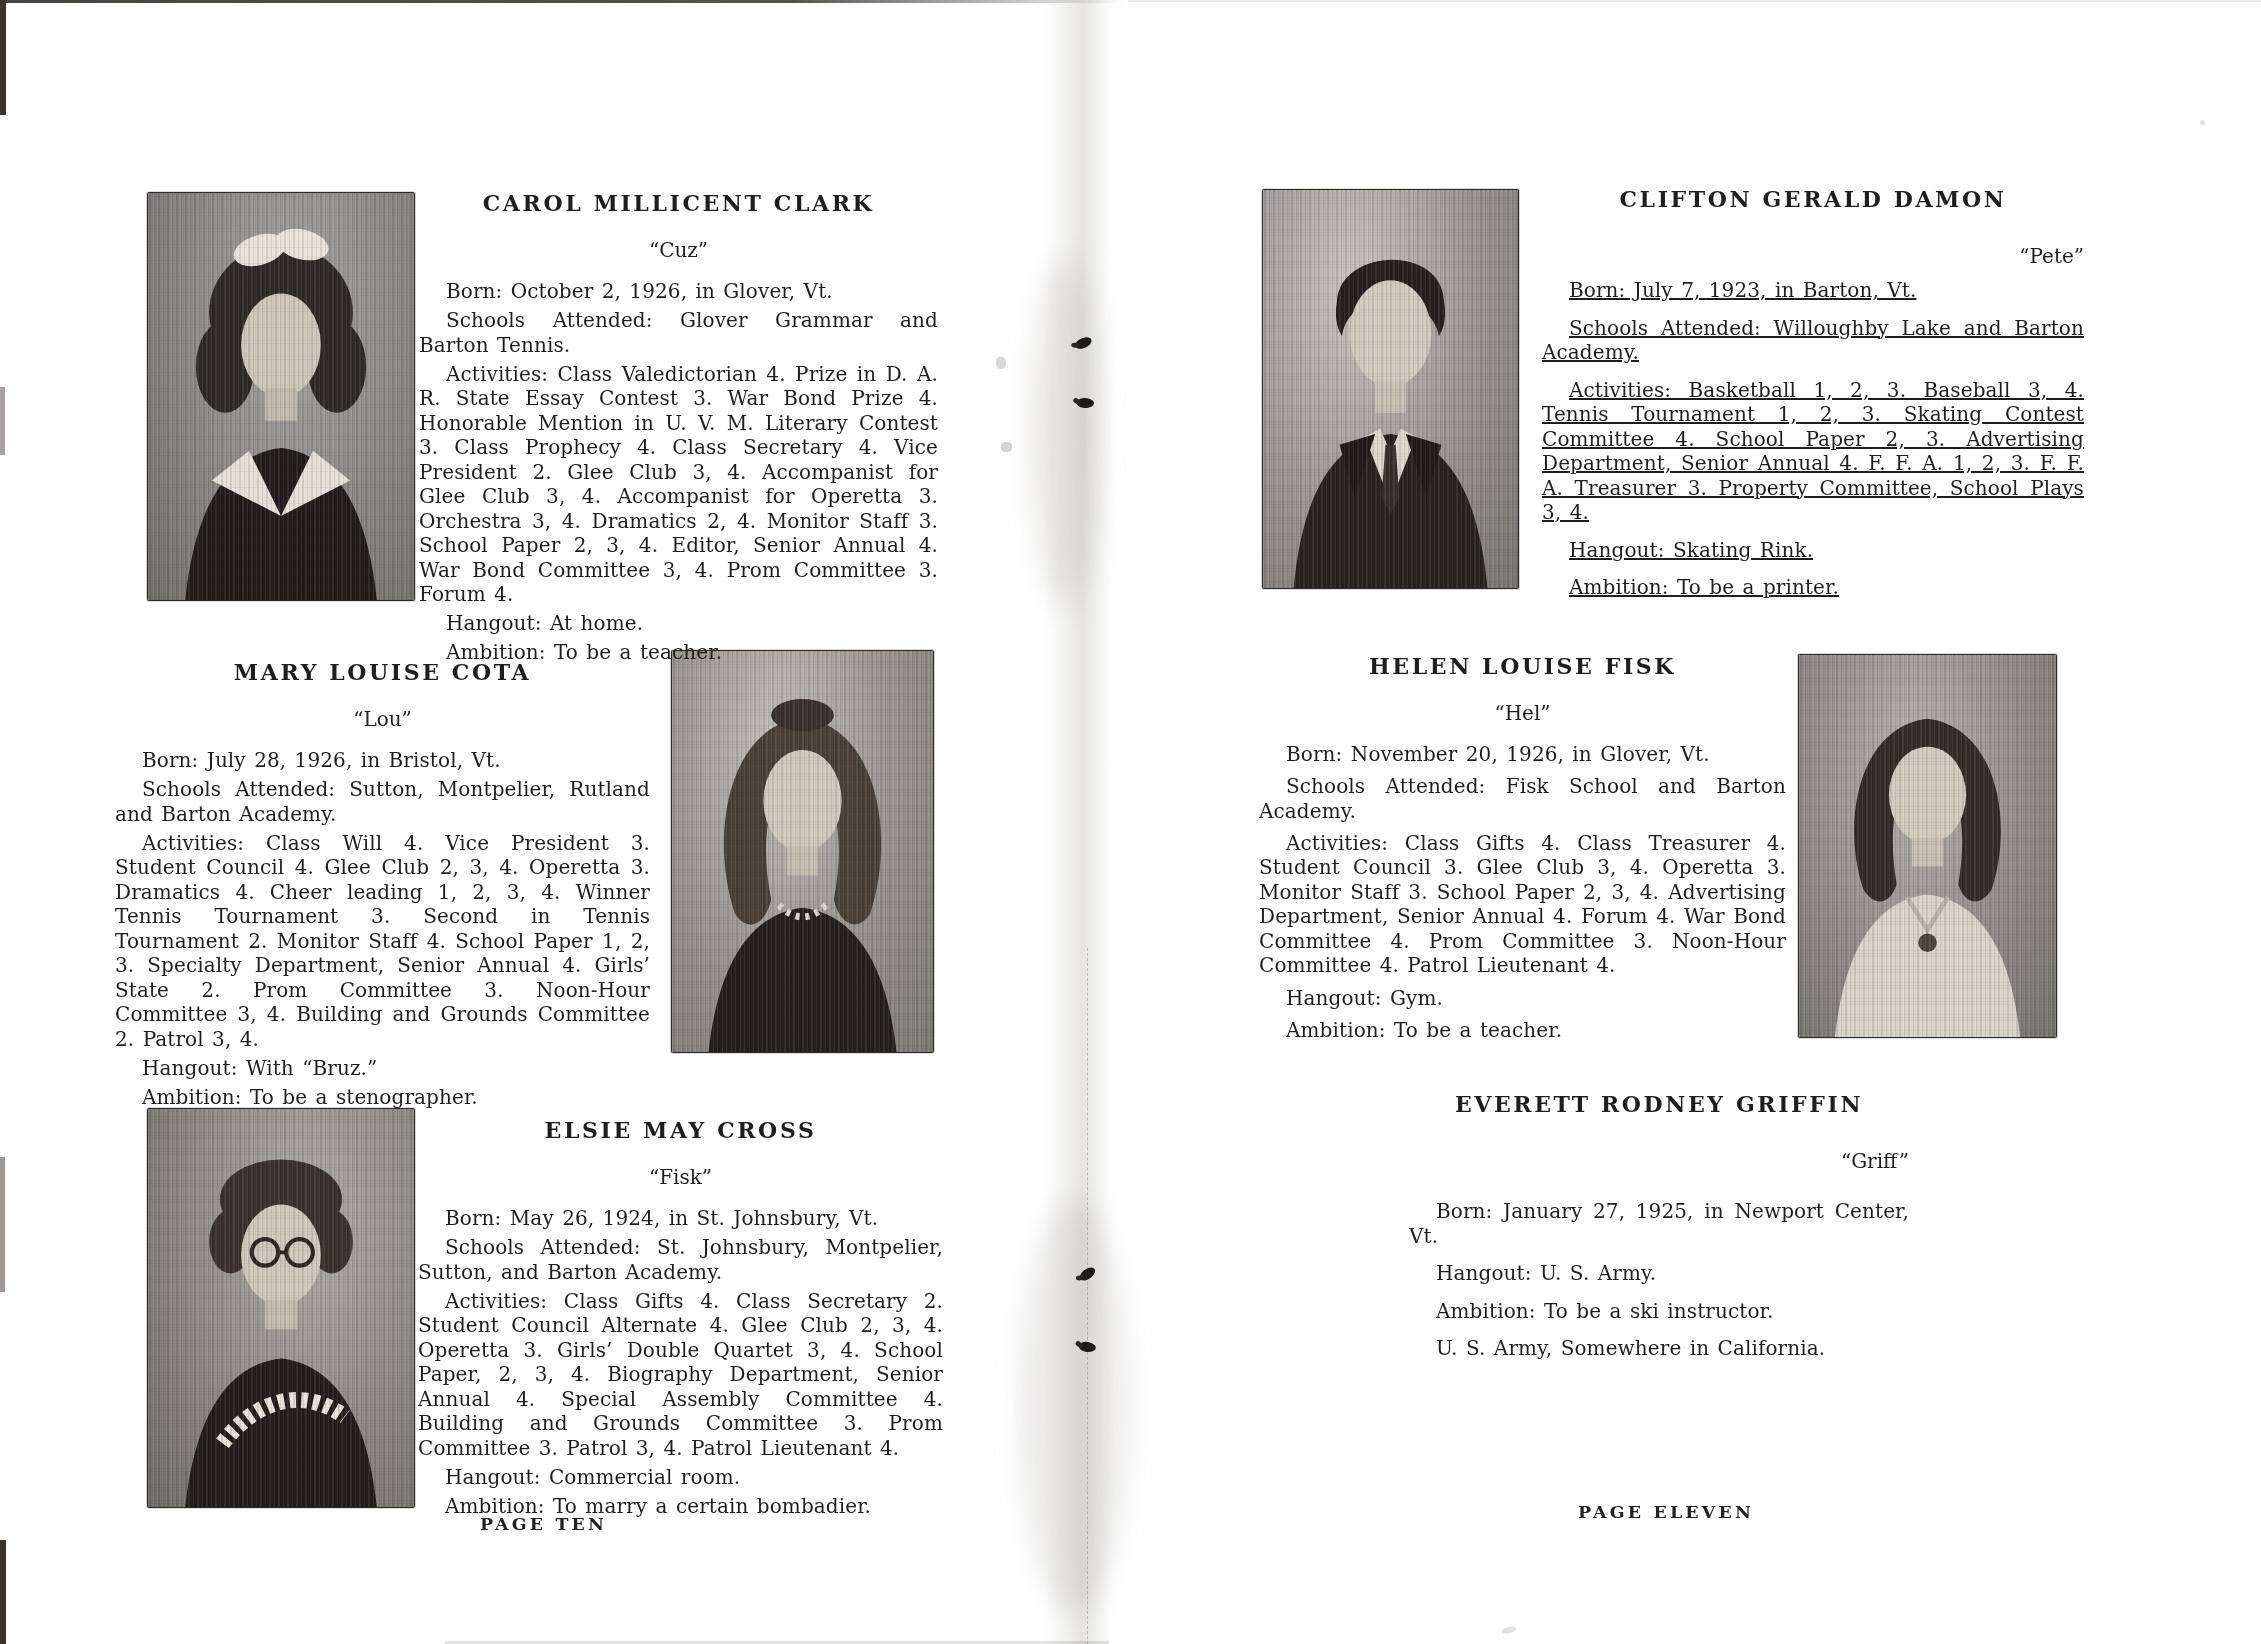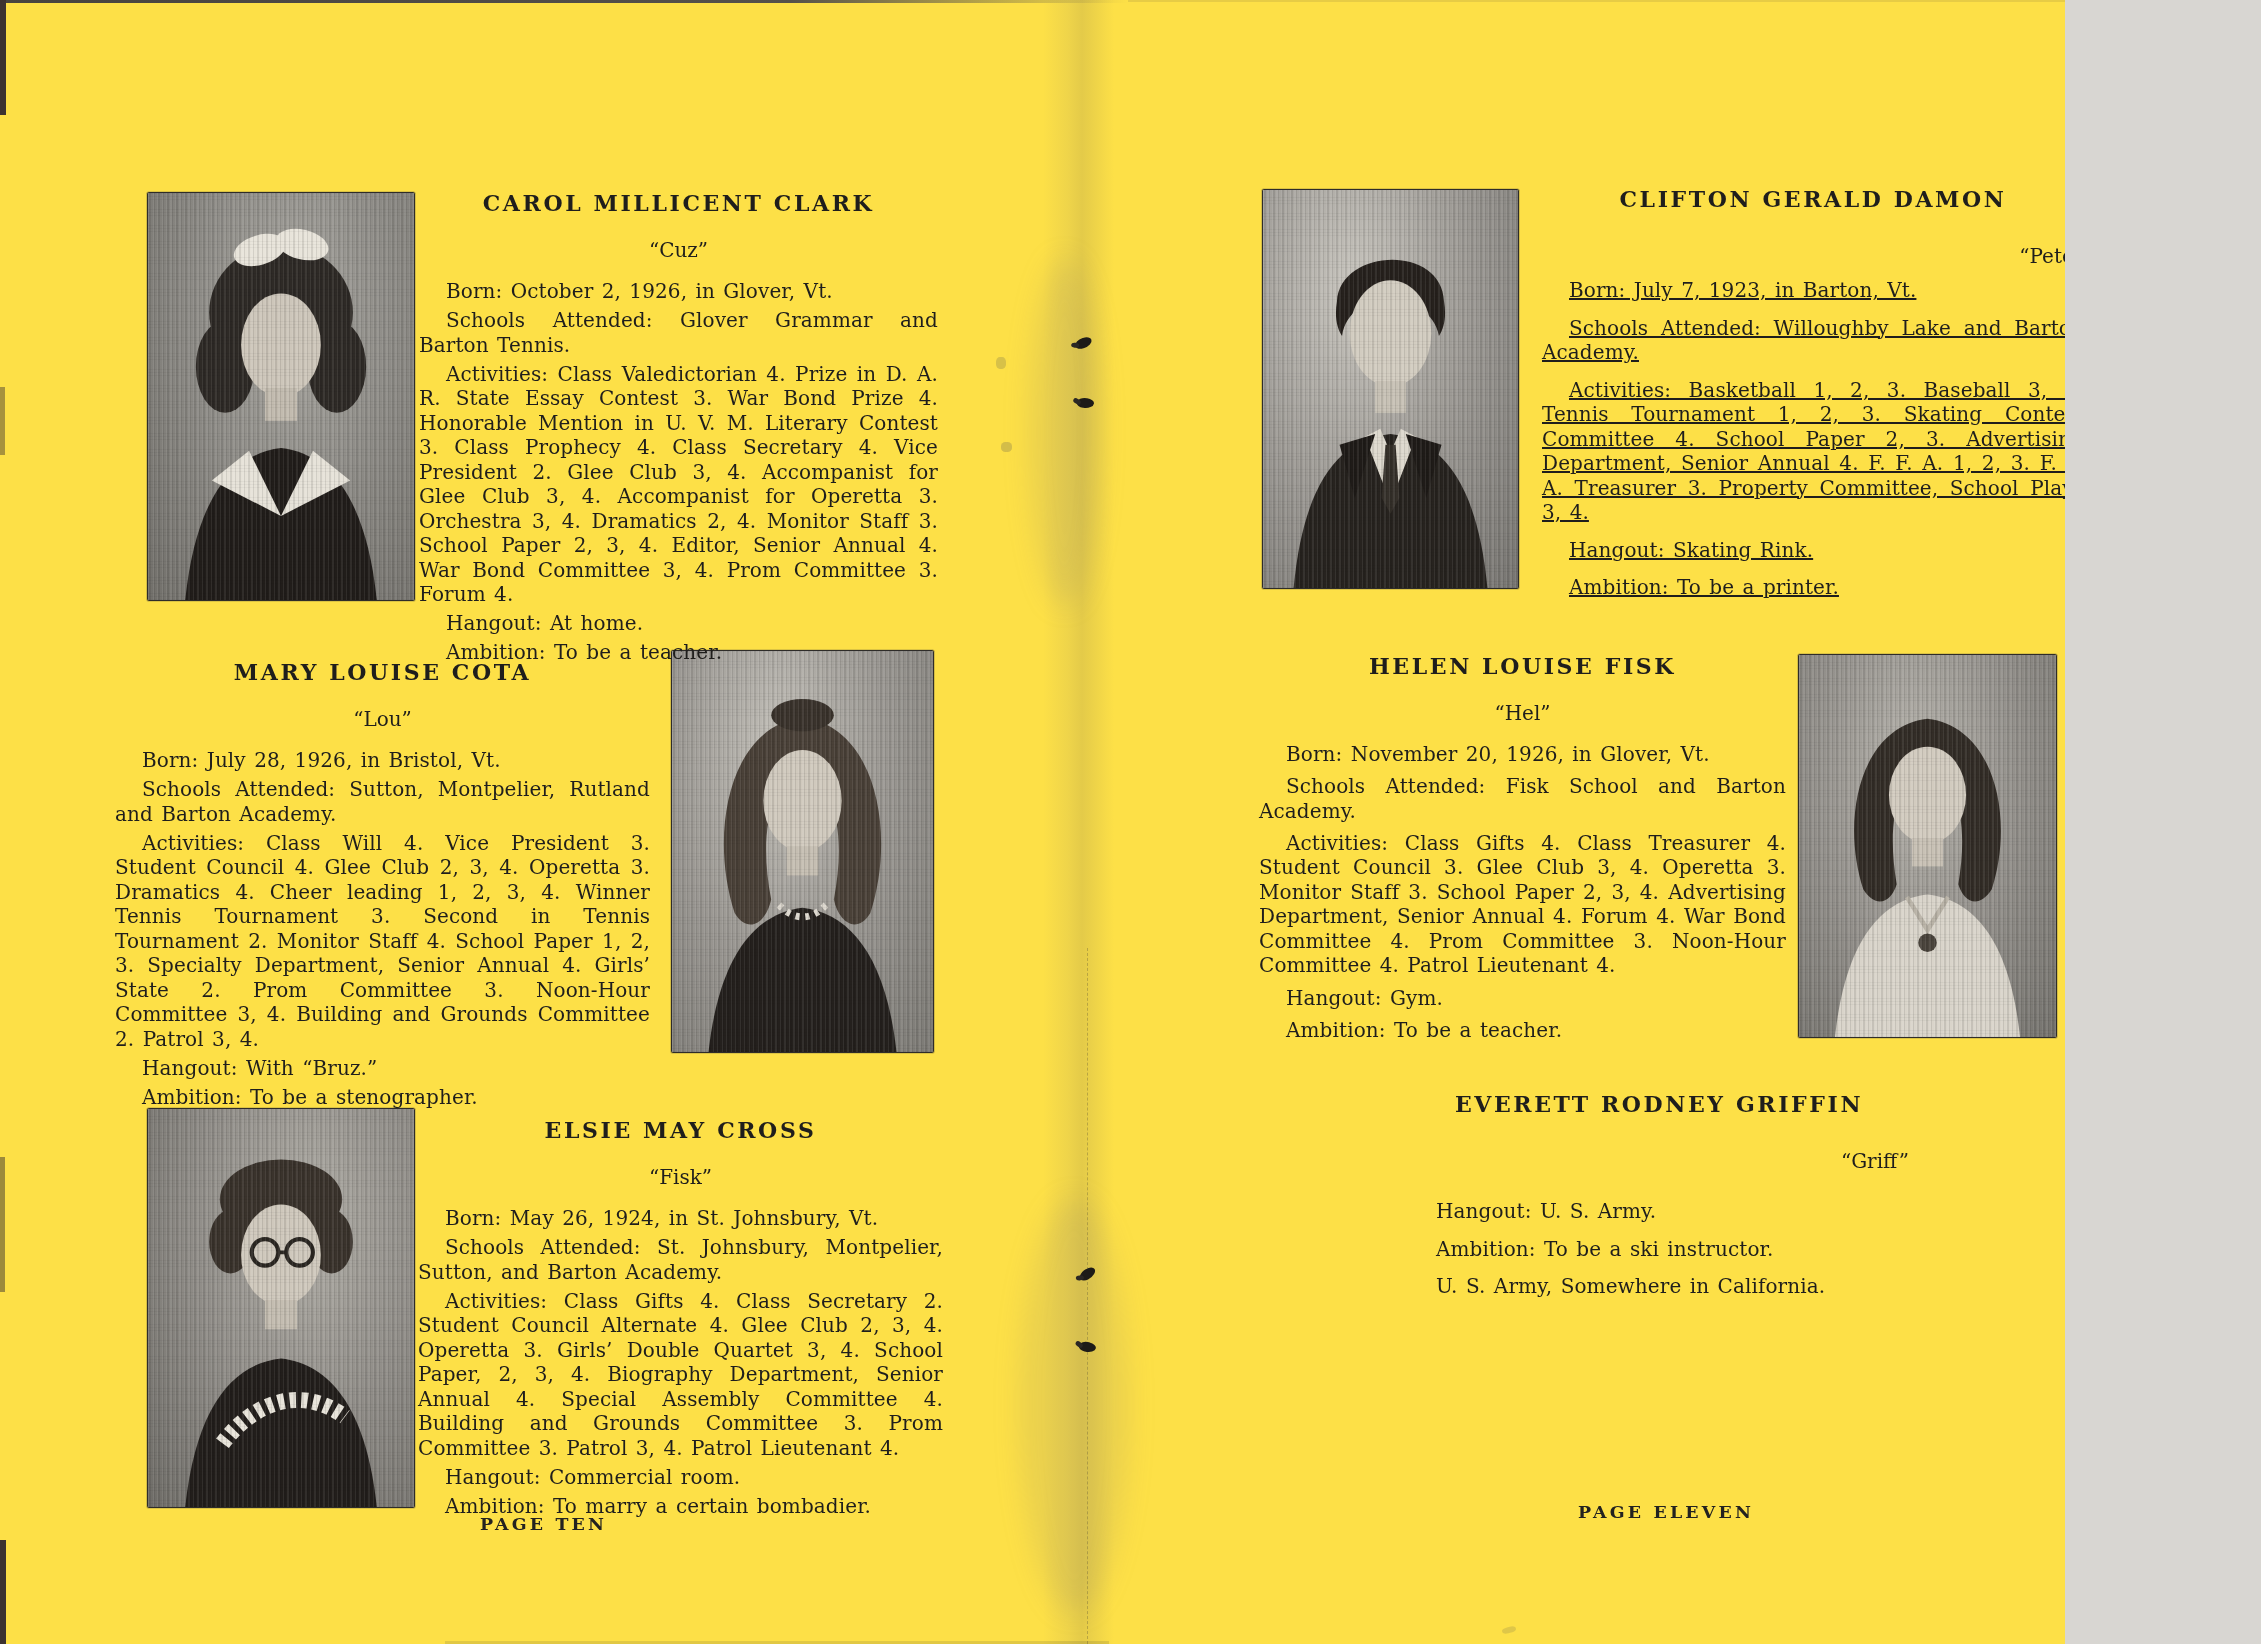--- a/index.html
+++ b/index.html
@@ -1,18 +1,18 @@
 <!DOCTYPE html>
 <html style="font-size:10.3px"><head>
 <meta charset="utf-8">
 <style>
   html,body { margin:0; padding:0; background:#d8d6d2; }
   .canvas {
-    position:relative; width:2065px; height:1644px;
-    background:#fde047; overflow:hidden;
+    position:relative; width:2261px; height:1644px;
+    background:#ffffff; overflow:hidden;
     font-family:"DejaVu Serif","Liberation Serif",serif;
     color:#1f1e1c;
   }
   .section { position:absolute; }
   .name {
     font-size:22px; font-weight:700; letter-spacing:2.6px;
     text-align:center; white-space:nowrap;
   }
   .nick { font-size:20px; text-align:center; margin-top:22px; }
   .body { margin-top:17px; }
@@ -227,20 +227,21 @@
       <p>Activities: Class Gifts 4. Class Treasurer 4. Student Council 3. Glee Club 3, 4. Operetta 3. Monitor Staff 3. School Paper 2, 3, 4. Advertising Department, Senior Annual 4. Forum 4. War Bond Committee 4. Prom Committee 3. Noon-Hour Committee 4. Patrol Lieutenant 4.</p>
       <p>Hangout: Gym.</p>
       <p>Ambition: To be a teacher.</p>
     </div>
   </div>
 
   <div class="section loose" style="left:1409px; top:1091px; width:500px;">
     <div class="name">EVERETT RODNEY GRIFFIN</div>
     <div class="nick nick-low">“Griff”</div>
     <div class="body" style="margin-top:26px;">
+      <p>Born: January 27, 1925, in Newport Center, Vt.</p>
       <p>Hangout: U. S. Army.</p>
       <p>Ambition: To be a ski instructor.</p>
       <p>U. S. Army, Somewhere in California.</p>
     </div>
   </div>
 
   <div class="footer" style="left:480px; top:1514px;">PAGE TEN</div>
   <div class="footer" style="left:1578px; top:1502px;">PAGE ELEVEN</div>
 
 </div>

